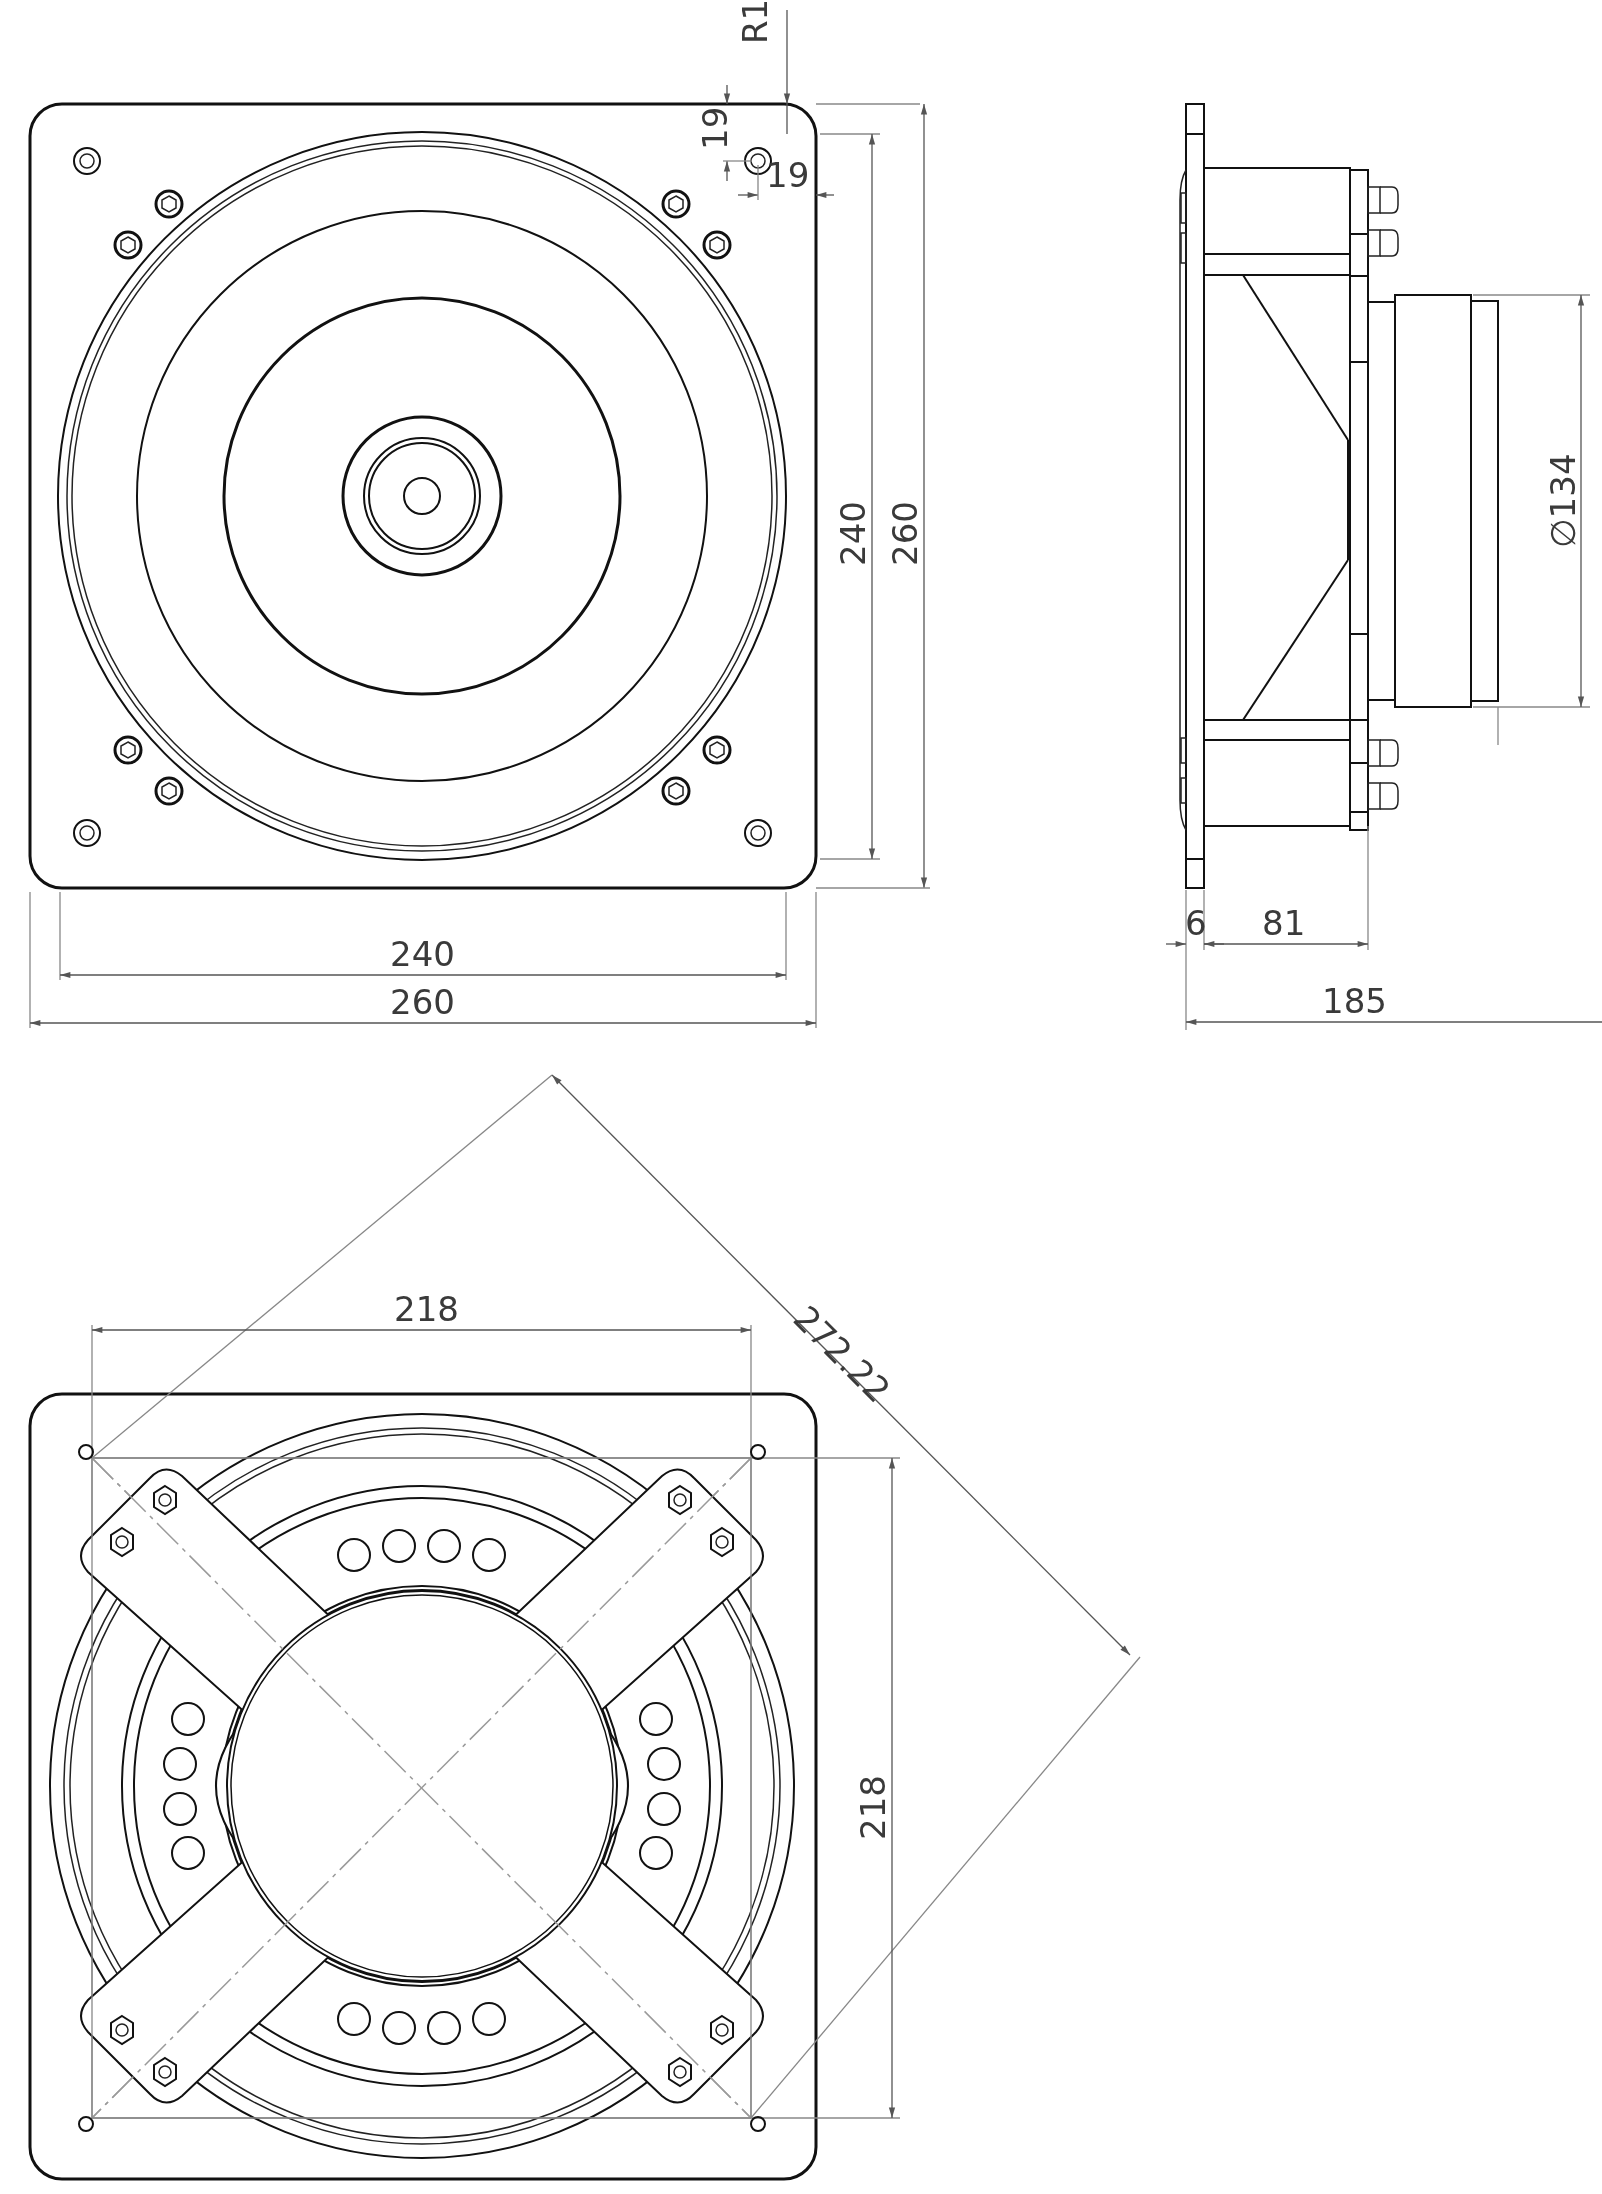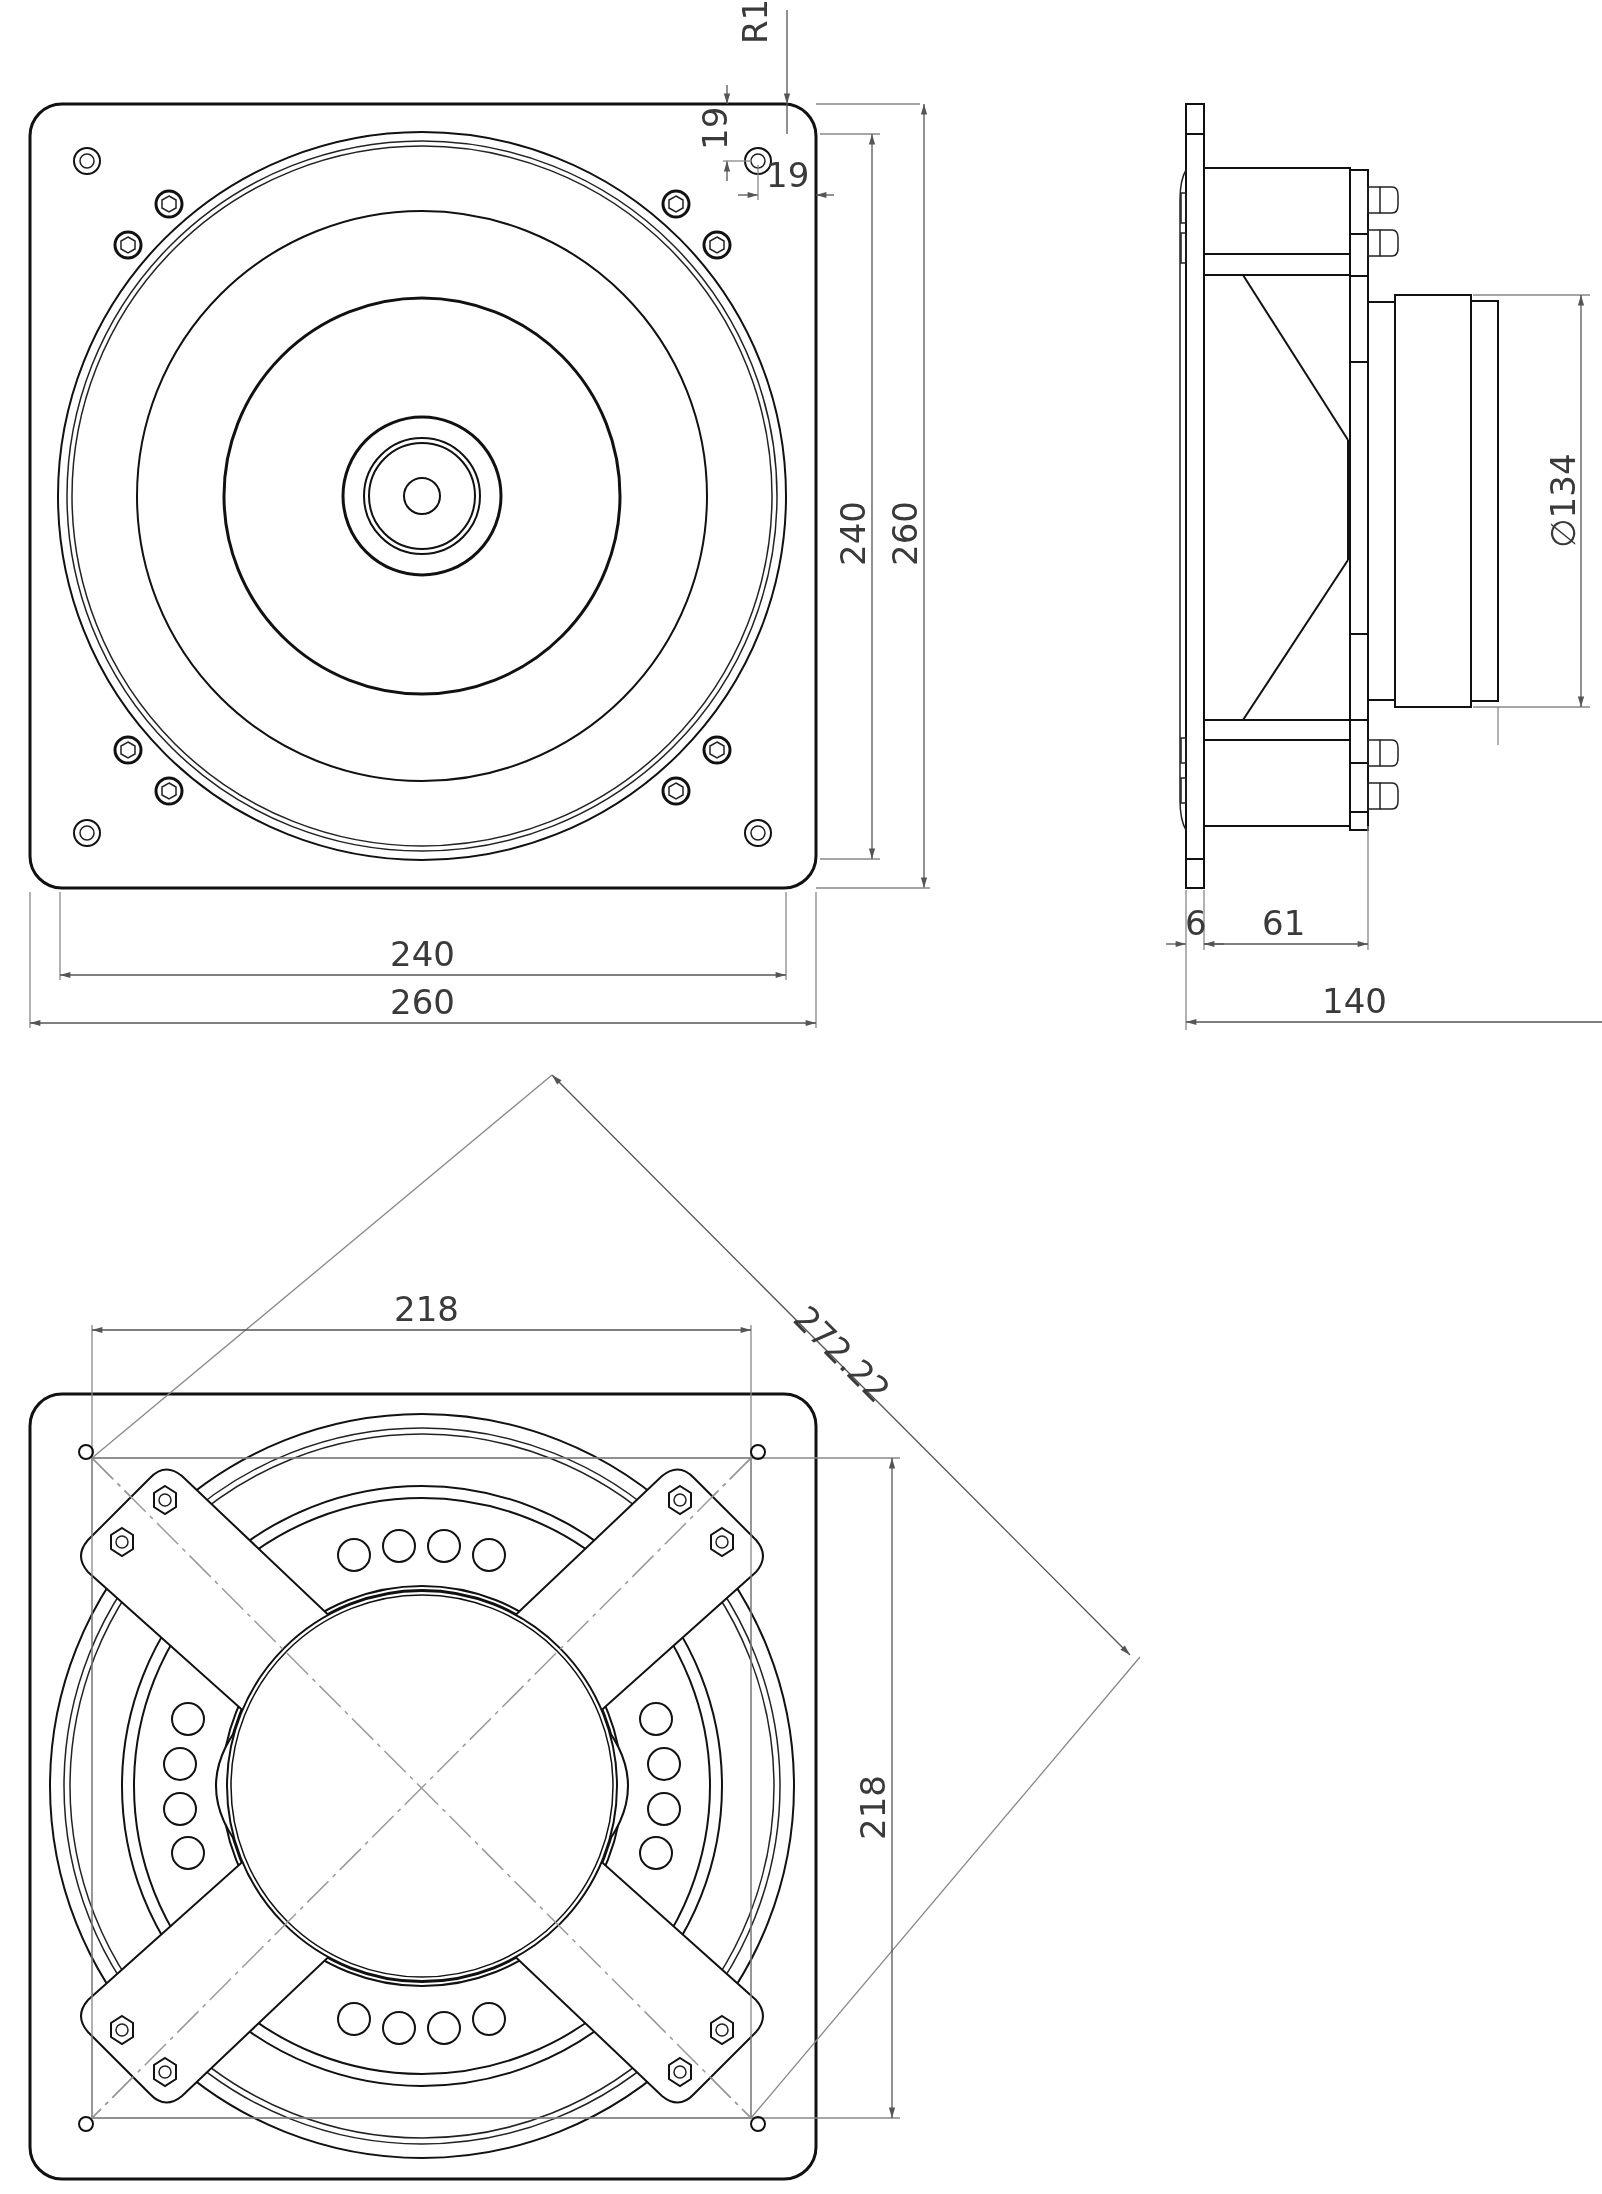--- a/index.html
+++ b/index.html
@@ -279,18 +279,18 @@
 <div class="lbl" style="left:738px; top:44px; transform: rotate(-90deg); transform-origin: left top;">R10</div>
 <div class="lbl" style="left:698px; top:150px; transform: rotate(-90deg); transform-origin: left top;">19</div>
 <div class="lbl" style="left:766px; top:158px;">19</div>
 <div class="lbl" style="left:836px; top:566px; transform: rotate(-90deg); transform-origin: left top;">240</div>
 <div class="lbl" style="left:888px; top:566px; transform: rotate(-90deg); transform-origin: left top;">260</div>
 <div class="lbl" style="left:390px; top:937px;">240</div>
 <div class="lbl" style="left:390px; top:985px;">260</div>
 
 <div class="lbl" style="left:1546px; top:548px; transform: rotate(-90deg); transform-origin: left top;">∅134</div>
 <div class="lbl" style="left:1185px; top:906px;">6</div>
-<div class="lbl" style="left:1262px; top:906px;">61</div>
-<div class="lbl" style="left:1322px; top:984px;">140</div>
+<div class="lbl" style="left:1262px; top:906px;">81</div>
+<div class="lbl" style="left:1322px; top:984px;">185</div>
 
 <div class="lbl" style="left:394px; top:1292px;">218</div>
 <div class="lbl" style="left:856px; top:1840px; transform: rotate(-90deg); transform-origin: left top;">218</div>
 <div class="lbl" style="left:812px; top:1300px; transform: rotate(45deg); transform-origin: left top;">272.22</div>
 
 </body></html>

